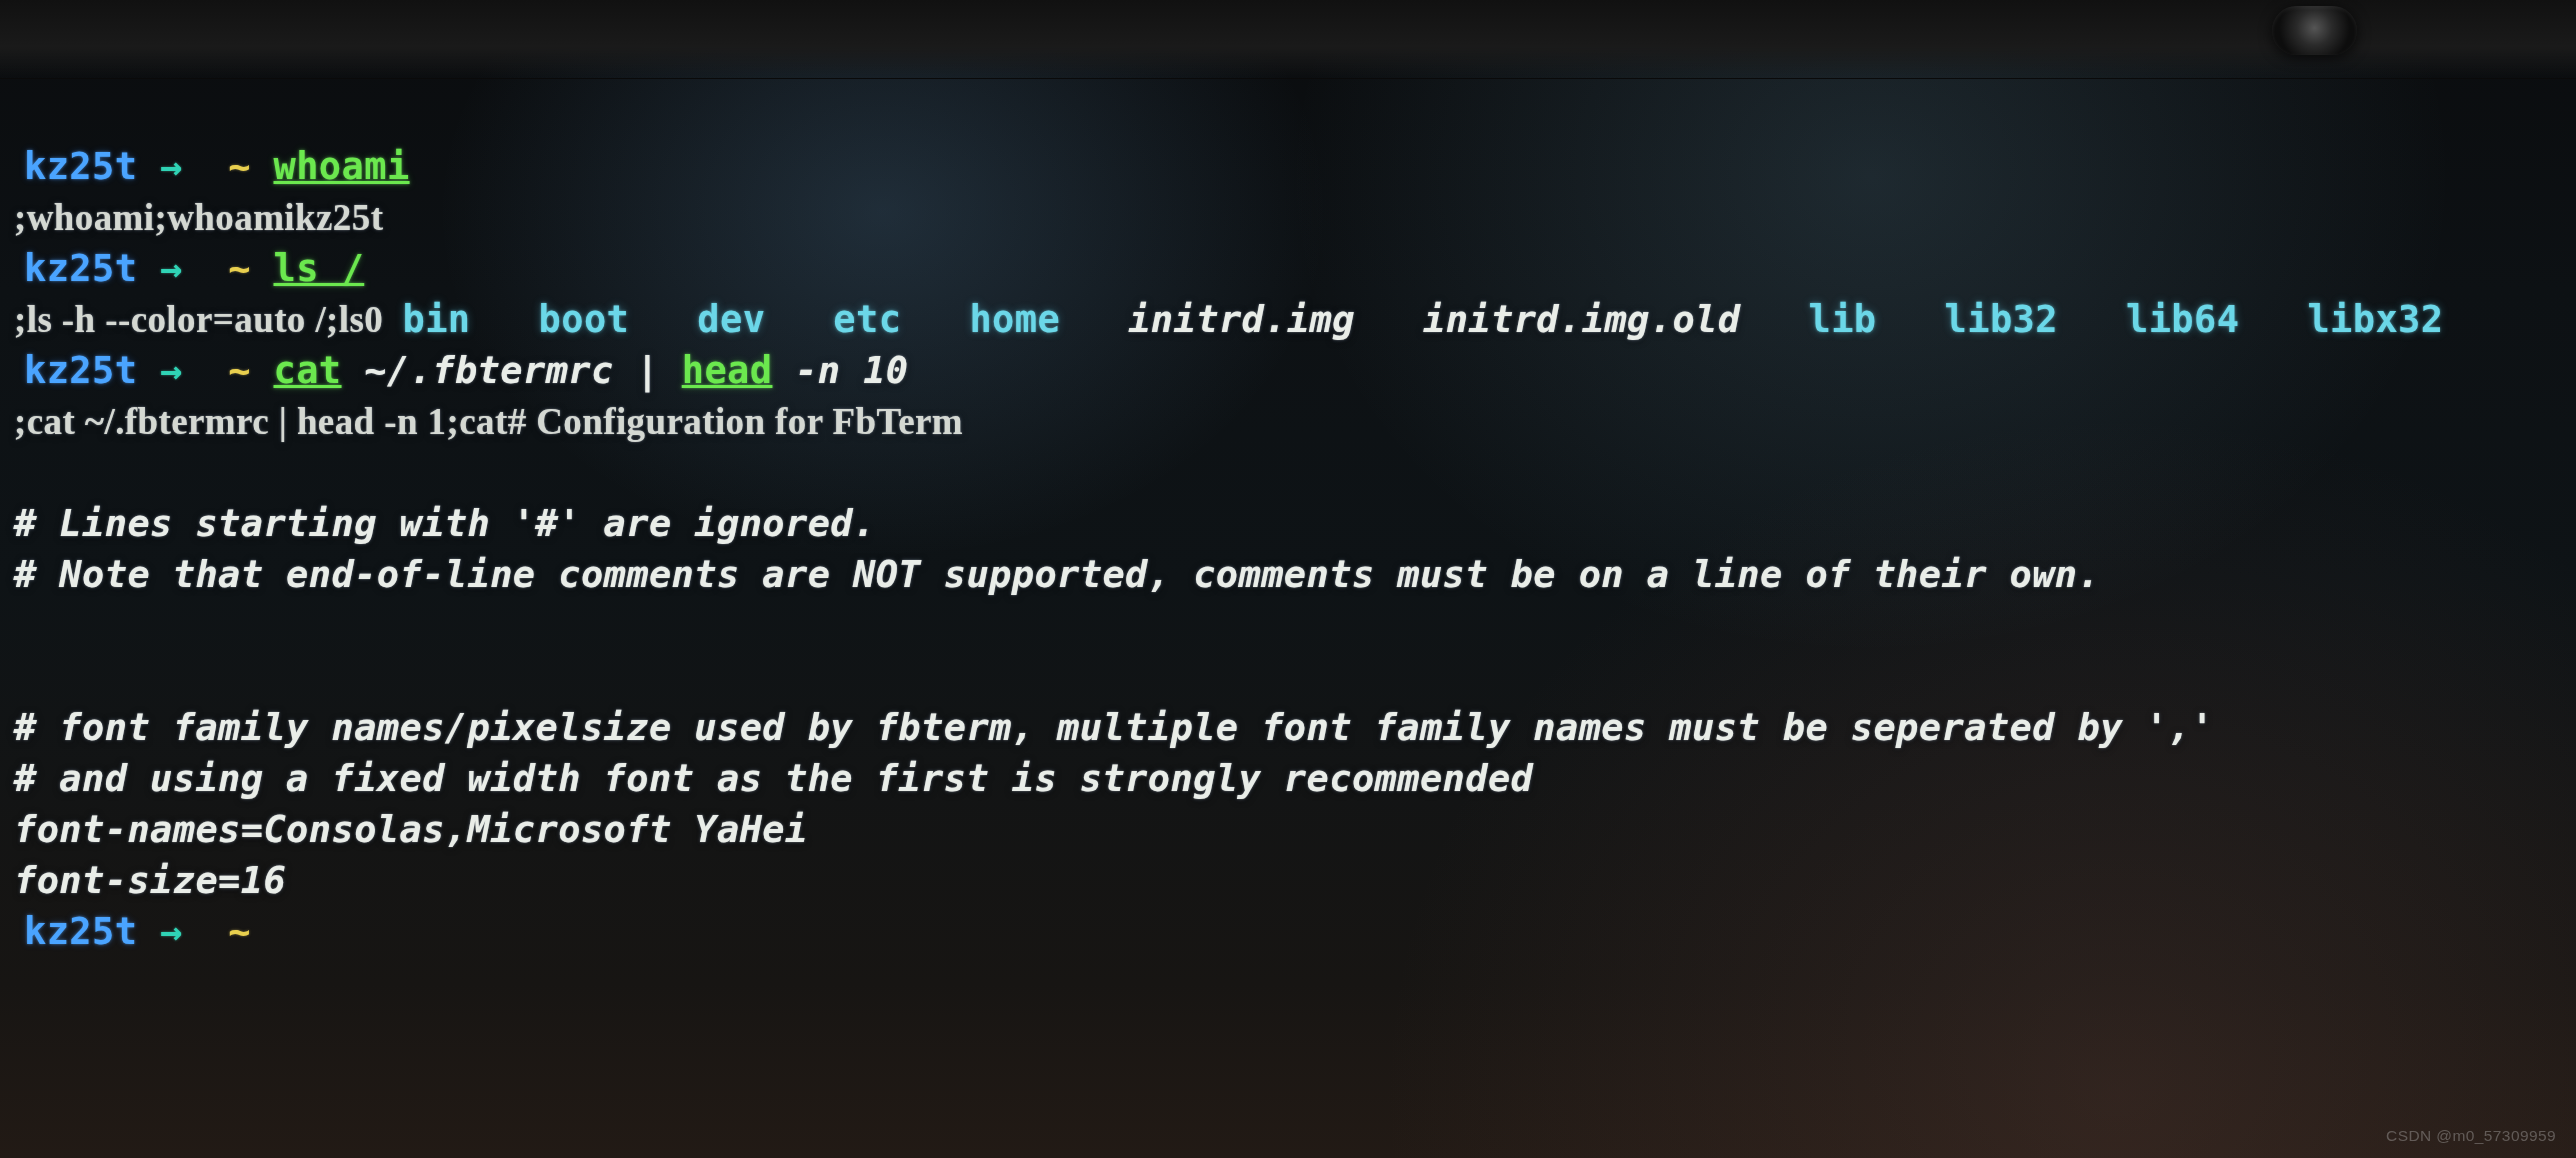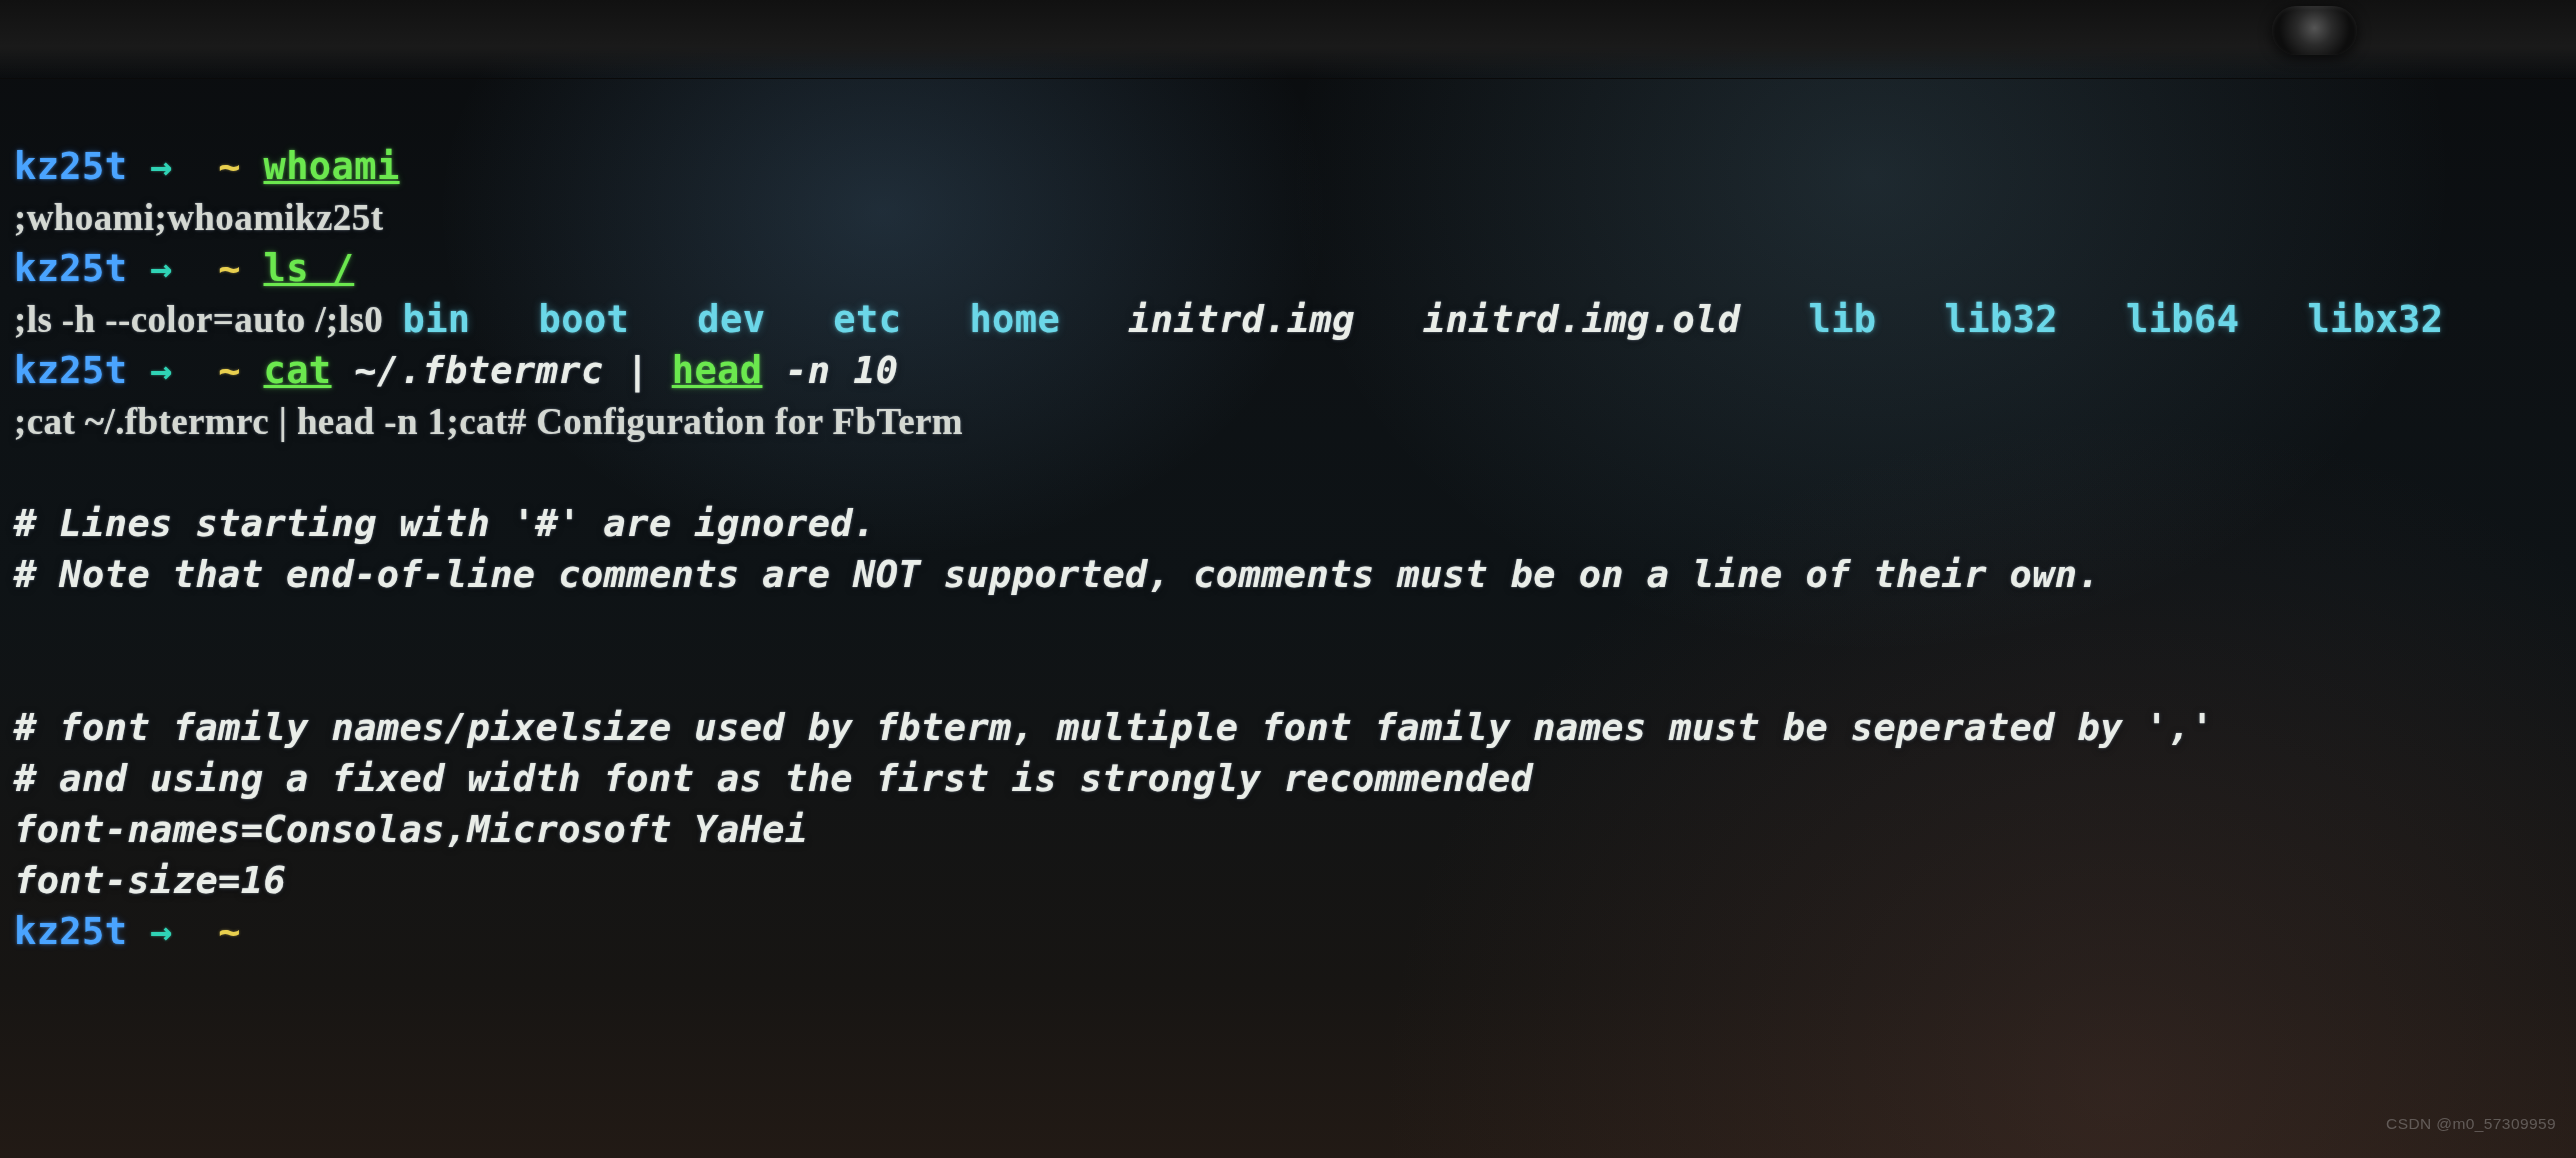--- a/index.html
+++ b/index.html
@@ -47,31 +47,31 @@
     line-height: 51px;
     font-weight: 700;
     color: #e9ede8;
     text-shadow:
       0 0 1.4px rgba(255,255,255,0.5),
       0 0 4.2px rgba(180,210,255,0.25),
       0 1.4px 7px rgba(0,0,0,0.7);
     white-space: pre;
     letter-spacing: 0.4px;
   }
-  .blue   { color: #4aa4ff; text-shadow: 0 0 2.8px rgba(90,170,255,0.6), 0 0 7px rgba(60,140,255,0.3);}
+  .blue   { color: #4aa4ff; text-shadow: 0 0 2.8px rgba(90,170,255,0.6), 0 0 7px rgba(60,140,255,0.3); margin-left: 10px;}
   .cyan   { color: #6bd7e8; text-shadow: 0 0 2.8px rgba(120,220,235,0.6), 0 0 8.5px rgba(90,200,230,0.35);}
   .green  { color: #6be84e; text-shadow: 0 0 2.8px rgba(120,235,100,0.55), 0 0 7px rgba(90,220,80,0.3); text-decoration: underline;}
   .yellow { color: #e8cf4e; text-shadow: 0 0 2.8px rgba(235,210,100,0.5);}
   .white  { color: #e9ede8; font-style: italic; }
   .dim    { color: #d4d8d2; font-family: Liberation Serif, serif; }
   .teal   { color: #2fd3b5; text-shadow: 0 0 2.8px rgba(80,220,190,0.55);}
   .watermark {
     position: absolute;
     right: 20px;
-    bottom: 25px;
+    bottom: 13px;
     font-family: Arial, sans-serif;
     font-size: 15.5px;
     color: rgba(200,200,200,0.35);
     letter-spacing: 0.4px;
   }
 </style>
 </head>
 <body>
 
 <div class="screen">

